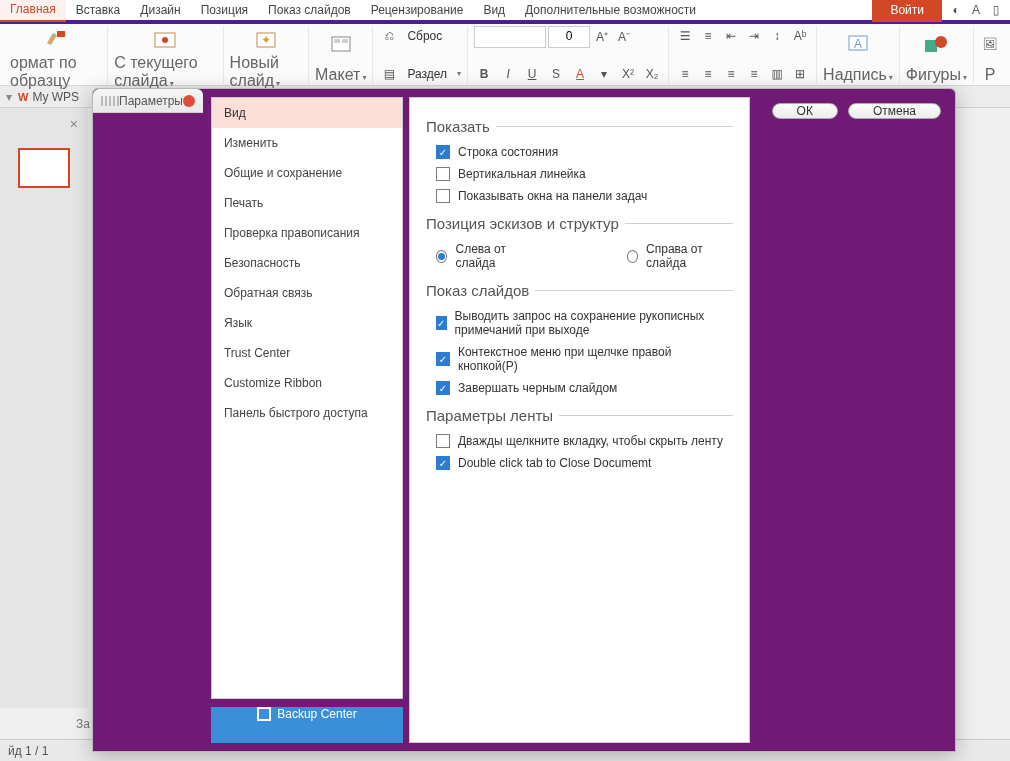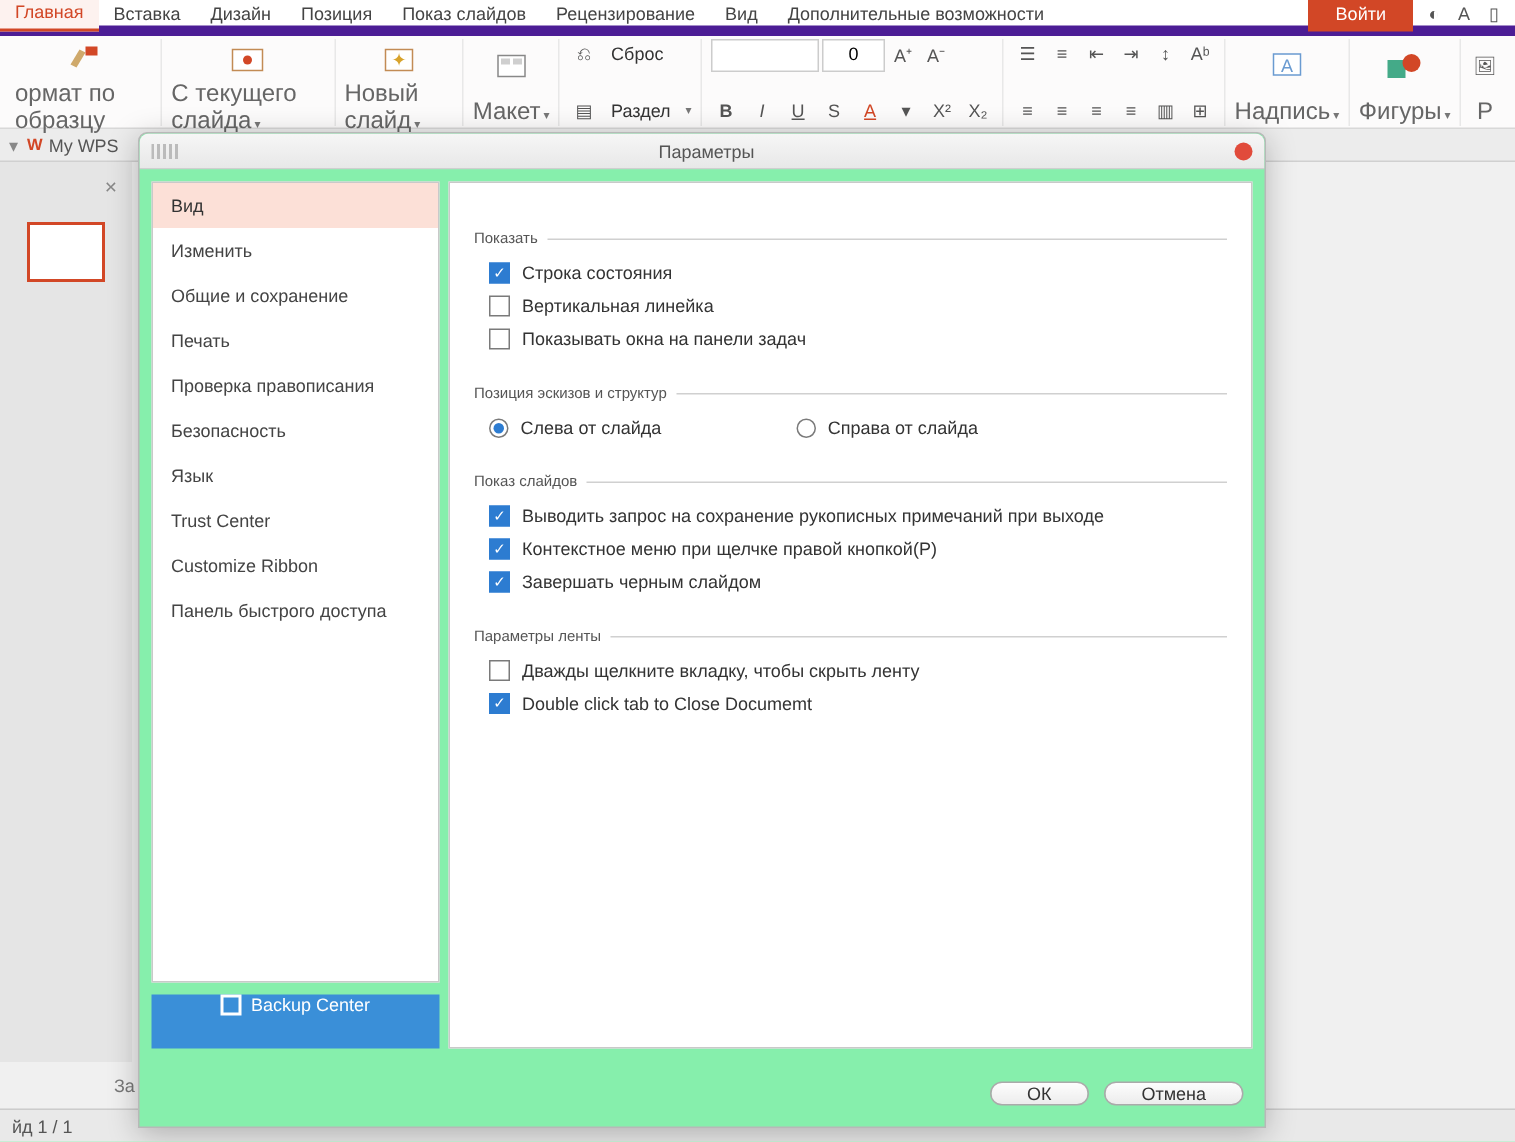--- a/index.html
+++ b/index.html
@@ -1,51 +1,51 @@
 <!DOCTYPE html>
 <html><head>
 <meta charset="utf-8">
 <style>
 *{box-sizing:border-box;margin:0;padding:0;font-family:"Segoe UI",Tahoma,sans-serif;font-size:12px}
 body{background:#f0f0f0;width:1010px;height:761px;overflow:hidden;position:relative}
-.tabbar{display:flex;background:#fff;border-bottom:7px solid #4c1d95;height:24px;align-items:center}
+.tabbar{display:flex;background:#fff;border-bottom:4px solid #4c1d95;height:24px;align-items:center}
 .tab{padding:4px 10px;color:#444;cursor:pointer;height:24px;display:flex;align-items:center}
 .tab.active{color:#d24726;border-bottom:2px solid #d24726;background:#fdf2ef;font-weight:500}
 .login-btn{margin-left:auto;background:#d24726;color:#fff;padding:5px 18px;height:24px;display:flex;align-items:center}
 .titleicons{display:flex;align-items:center;padding:0 4px}
 .ribbon{background:#fcfbfb;height:62px;display:flex;align-items:center;border-bottom:1px solid #d8d8d8;padding:0 4px}
 .rgroup{display:flex;flex-direction:column;align-items:center;padding:0 6px;height:58px;justify-content:space-between;border-right:1px solid #e8e8e8}
 .rgroup.last{border-right:none}
 .rgroup .icons{display:flex;gap:2px;align-items:center;height:36px}
 .rgroup .lbl{font-size:16px;color:#666}
 .ribicn{width:20px;height:20px;display:flex;align-items:center;justify-content:center;color:#555}
 .ribicn.big{width:28px;height:28px}
 .drop::after{content:"▾";font-size:8px;color:#777;margin-left:2px}
 .fontbox{border:1px solid #ccc;height:22px;width:72px;background:#fff}
 .numbox{border:1px solid #ccc;height:22px;width:42px;background:#fff;text-align:center;padding-top:2px}
 .subbar{height:22px;background:#ececec;display:flex;align-items:center;padding-left:6px;border-bottom:1px solid #d0d0d0}
 .subbar .logo{color:#d24726;font-weight:bold;font-size:11px;margin-right:4px}
 .leftpane{position:absolute;left:0;top:108px;width:88px;height:600px;background:#e5e5e5;padding-top:40px;display:flex;flex-direction:column;align-items:center}
 .thumb{width:52px;height:40px;background:#fff;border:2px solid #d24726;margin-bottom:8px}
 .closeth{position:absolute;top:8px;right:10px;color:#888;font-size:14px}
 .statusbar{position:absolute;left:0;bottom:0;height:22px;width:100%;background:#e9e9e9;border-top:1px solid #ccc;display:flex;align-items:center;padding:0 8px;color:#555}
-.dialog{position:absolute;left:92px;top:88px;width:752px;height:664px;background:#86efac;border:1px solid #b8b8b8;border-radius:6px 6px 0 0;box-shadow:0 4px 20px rgba(0,0,0,0.25);display:flex;flex-direction:column}
+.dialog{position:absolute;left:92px;top:88px;width:864px;height:664px;background:#701a75;border:1px solid #b8b8b8;border-radius:6px 6px 0 0;box-shadow:0 4px 20px rgba(0,0,0,0.25);display:flex;flex-direction:row}
 .dlg-title{height:24px;background:linear-gradient(#f6f6f6,#e8e8e8);border-bottom:1px solid #cfcfcf;border-radius:6px 6px 0 0;display:flex;align-items:center;padding:0 8px}
 .dlg-title .ttl{margin:0 auto;color:#555}
 .dlg-title .grip{width:18px;height:10px;background:repeating-linear-gradient(90deg,#bbb 0 2px,transparent 2px 4px)}
 .redball{width:12px;height:12px;background:#e14b3b;border-radius:50%}
 .dlg-body{flex:1;display:flex;padding:8px;gap:6px;overflow:hidden}
 .dlg-side{width:192px;display:flex;flex-direction:column}
 .cat-box{flex:1;background:#fff;border:1px solid #c9c9c9}
 .cat{padding:8px 12px;color:#444;cursor:pointer}
 .cat.active{background:#fce0d7;color:#333}
 .backup-btn{height:36px;background:#3a8fd8;color:#fff;display:flex;align-items:flex-start;justify-content:center;margin-top:8px;gap:6px}
 .backup-btn .bi{width:14px;height:14px;border:2px solid #fff}
 .dlg-main{flex:1;background:#fff;border:1px solid #c9c9c9;padding:12px 16px;overflow:auto}
-.grp-title{color:#555;font-size:10px;display:flex;align-items:center;margin:20px 0 6px 0}
+.grp-title{color:#555;font-size:15px;display:flex;align-items:center;margin:8px 0 6px 0}
 .grp-title::after{content:"";flex:1;height:1px;background:#d0d0d0;margin-left:6px}
 .opt{display:flex;align-items:center;padding:4px 0 4px 10px;color:#333;gap:8px}
 .chk{width:14px;height:14px;border:1px solid #7a7a7a;background:#fff;display:flex;align-items:center;justify-content:center;font-size:10px;color:#fff}
 .chk.on{background:#2d7cd1;border-color:#2d7cd1}
 .chk.on::after{content:"✓"}
 .rad{width:13px;height:13px;border:1px solid #7a7a7a;border-radius:50%;display:flex;align-items:center;justify-content:center}
 .rad.on::after{content:"";width:7px;height:7px;background:#2d7cd1;border-radius:50%}
 .radrow{display:flex;gap:90px;padding-left:10px}
 .dlg-foot{height:44px;display:flex;align-items:center;justify-content:flex-end;padding:0 14px;gap:10px}
 .btn{border:1px solid #aaa;background:linear-gradient(#fdfdfd,#ececec);border-radius:14px;padding:0 24px;color:#333;cursor:pointer}
@@ -227,20 +227,21 @@
   </div>
   <div class="dlg-body">
     <div class="dlg-side">
       <div class="cat-box">
         <div class="cat active">Вид</div>
         <div class="cat">Изменить</div>
         <div class="cat">Общие и сохранение</div>
         <div class="cat">Печать</div>
         <div class="cat">Проверка правописания</div>
         <div class="cat">Безопасность</div>
+        <div class="cat">Обратная связь</div>
         <div class="cat">Язык</div>
         <div class="cat">Trust Center</div>
         <div class="cat">Customize Ribbon</div>
         <div class="cat">Панель быстрого доступа</div>
       </div>
       <div class="backup-btn">
         <div class="bi"></div>
         <span>Backup Center</span>
       </div>
     </div>

